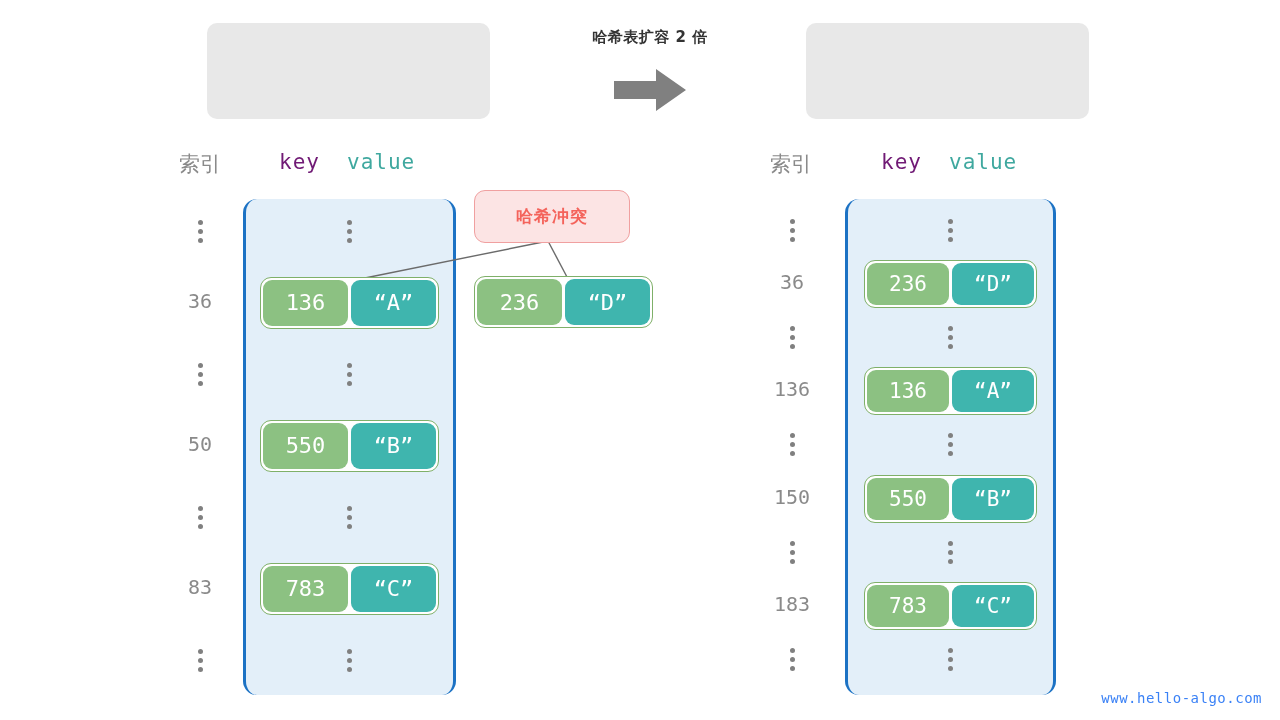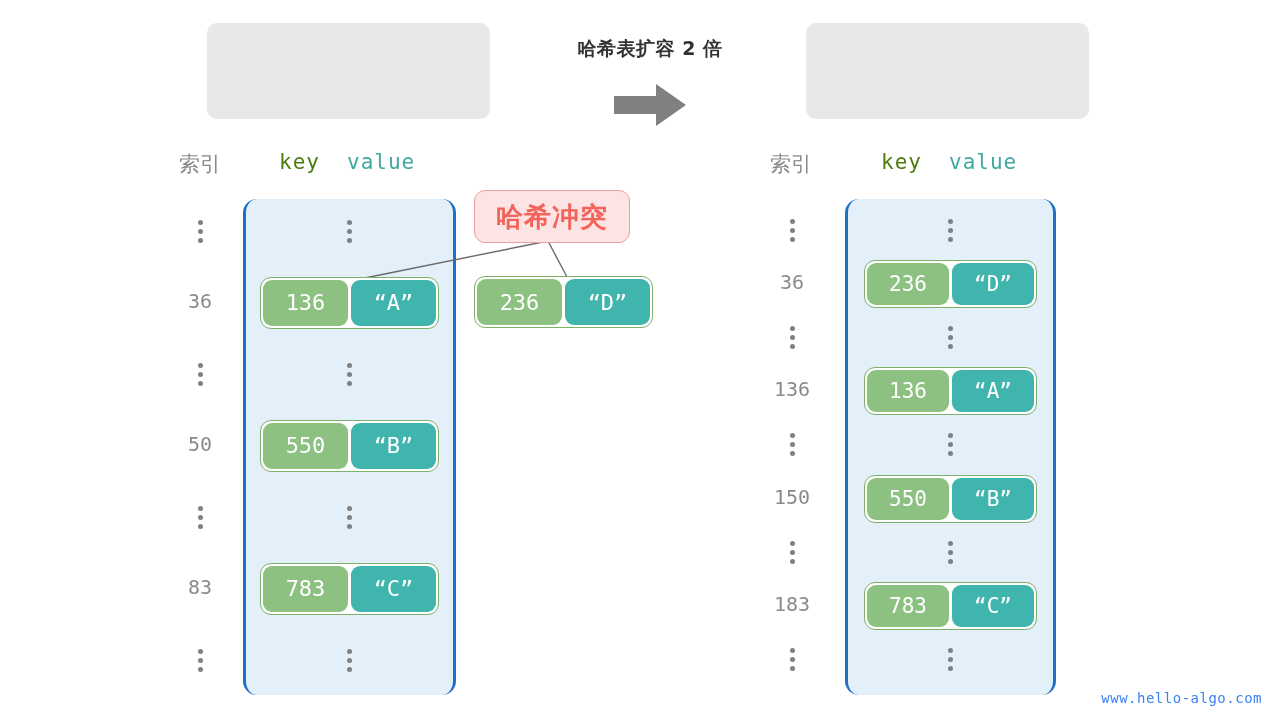--- a/index.html
+++ b/index.html
@@ -38,26 +38,25 @@
   
   #transition {
     position: absolute;
     left: 540px;
     top: 28px;
     width: 220px;
     text-align: center;
   }
   #transition .caption {
     font-family: "DejaVu Sans", sans-serif;
-    font-size: 19px;
+    font-size: 15px;
     font-weight: bold;
     color: #333333;
     white-space: pre;
     letter-spacing: 0.5px;
-    margin-top: 8px;
   }
   #transition .arrow-wrap {
     margin-top: 22px;
     display: flex;
     justify-content: center;
   }
 
   
   .col-head {
     position: absolute;
@@ -65,21 +64,21 @@
     white-space: pre;
   }
   .head-index {
     font-family: "DejaVu Sans", sans-serif;
     color: #8a8a8a;
   }
   .head-kv {
     font-family: "DejaVu Sans Mono", monospace;
     letter-spacing: 1px;
   }
-  .head-key   { color: #4d7c0f; }
+  .head-key   { color: #701a75; }
   .head-value { color: #3fa89f; }
 
   
   .frame {
     position: absolute;
     background: #e3eff9;
     border-left: 3px solid #1c72c4;
     border-right: 3px solid #1c72c4;
     border-radius: 14px;
     box-sizing: border-box;
@@ -160,21 +159,21 @@
     height: 51px;
     background: #fce4e4;
     border: 1.5px solid #f0a0a0;
     border-radius: 11px;
     display: flex;
     align-items: center;
     justify-content: center;
   }
   #collision-badge .txt {
     font-family: "DejaVu Sans", sans-serif;
-    font-size: 27px;
+    font-size: 17px;
     font-weight: bold;
     color: #f4635b;
     letter-spacing: 1px;
     white-space: pre;
   }
 
   
   #collide-pair {
     position: absolute;
     left: 474px;

